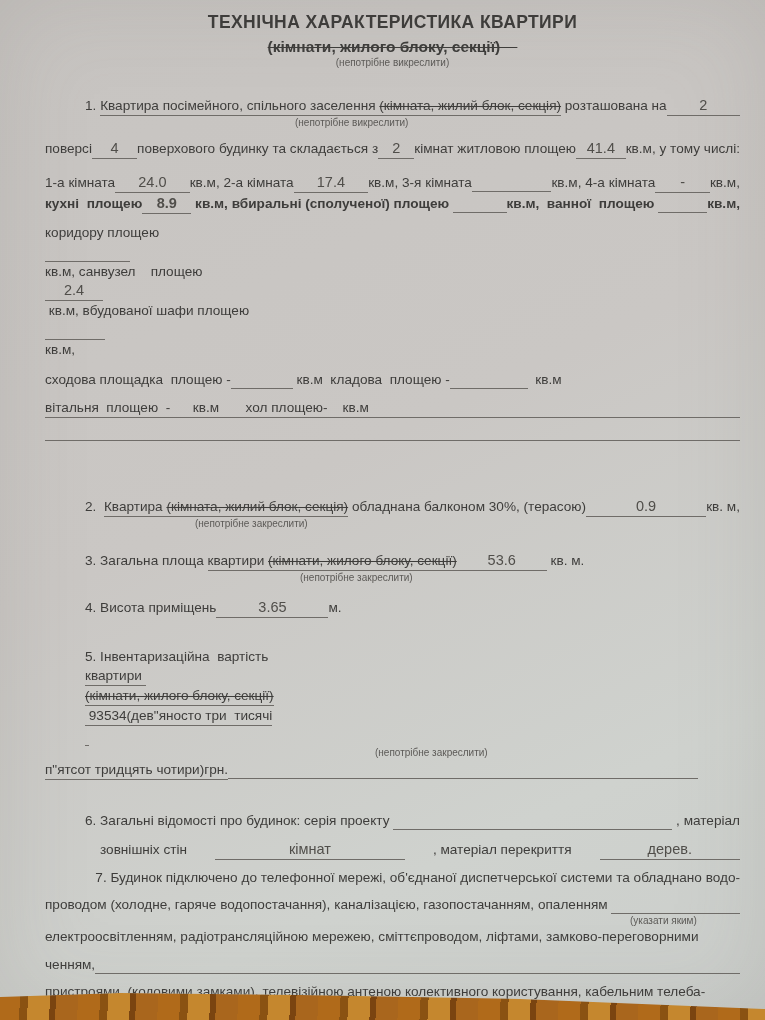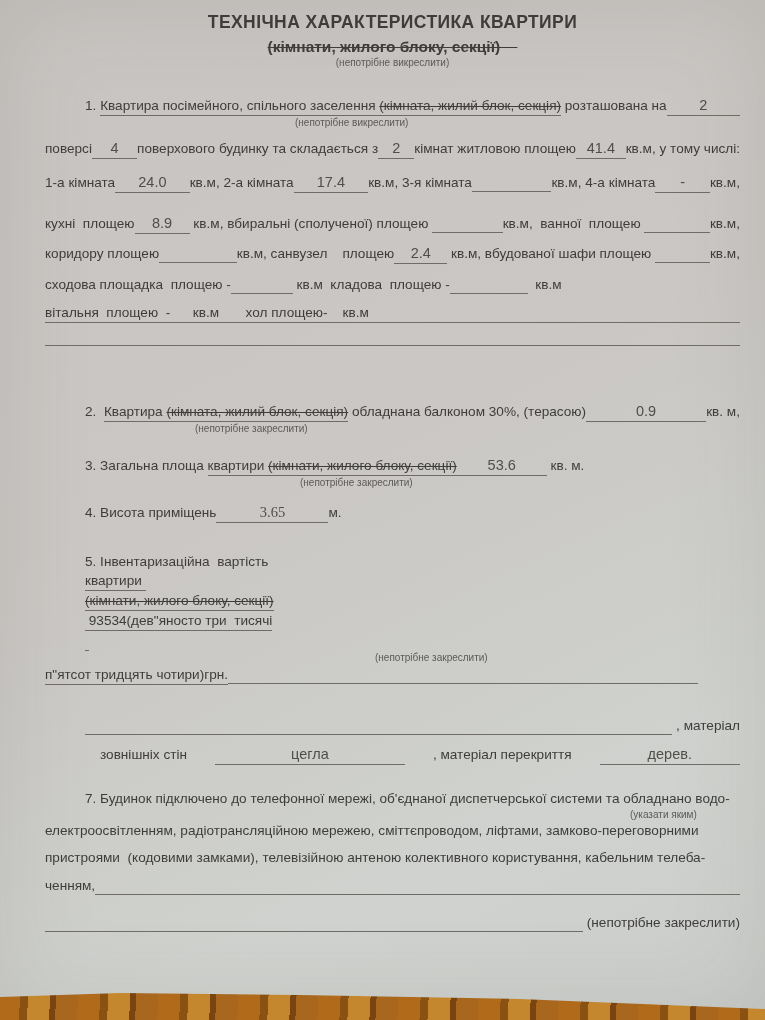--- a/index.html
+++ b/index.html
@@ -79,30 +79,30 @@
           <span class="sg-t">1-а кімната</span>
           <span class="sg-v" style="width: 70px; flex-grow: 1;">24.0</span>
           <span class="sg-t">кв.м, 2-а кімната</span>
           <span class="sg-v" style="width: 70px; flex-grow: 1;">17.4</span>
           <span class="sg-t">кв.м, 3-я кімната</span>
           <span class="sg-b" style="width: 75px; flex-grow: 1;">&nbsp;</span>
           <span class="sg-t">кв.м, 4-а кімната</span>
           <span class="sg-v" style="width: 50px; flex-grow: 1;">-</span>
           <span class="sg-t">кв.м,</span>
         </div>
-        <div class="line" style="margin-top: 20px;">
+        <div class="line" style=" font-weight: bold;">
           <span class="sg-t">кухні  площею</span>
           <span class="sg-v" style="width: 55px;">8.9</span>
           <span class="sg-t"> кв.м, вбиральні (сполученої) площею </span>
           <span class="sg-b" style="width: 60px; flex-grow: 1;">&nbsp;</span>
           <span class="sg-t">кв.м,  ванної  площею </span>
           <span class="sg-b" style="width: 55px; flex-grow: 1;">&nbsp;</span>
           <span class="sg-t">кв.м,</span>
         </div>
-        <div class="line" style="margin-top: 9px;">
+        <div class="line" style="margin-top: 9px; flex-direction: column;">
           <span class="sg-t">коридору площею</span>
           <span class="sg-b" style="width: 85px; flex-grow: 1;">&nbsp;</span>
           <span class="sg-t">кв.м, санвузел    площею</span>
           <span class="sg-v" style="width: 58px;">2.4</span>
           <span class="sg-t"> кв.м, вбудованої шафи площею </span>
           <span class="sg-b" style="width: 60px; flex-grow: 1;">&nbsp;</span>
           <span class="sg-t">кв.м,</span>
         </div>
         <div class="line" style="margin-top: 10px;">
           <span class="sg-t">сходова площадка  площею -</span>
@@ -132,62 +132,67 @@
           <span class="sg-u">квартири </span>
           <span class="sg-us">(кімнати, жилого блоку, секції)</span>
           <span class="sg-v" style="width: 90px;">53.6</span>
           <span class="sg-t"> кв. м.</span>
         </div>
         <div class="line note-line" style="padding-left: 255px;">
           <span class="sg-n">(непотрібне закреслити)</span>
         </div>
         <div class="line" style="margin-top: 14px; padding-left: 40px;">
           <span class="sg-t">4. Висота приміщень</span>
-          <span class="sg-v" style="width: 112px; font-family: Liberation Serif, serif;">3.65</span>
+          <span class="sg-v" style="width: 112px;">3.65</span>
           <span class="sg-t">м.</span>
         </div>
         <div class="line" style="margin-top: 29px; padding-left: 40px; flex-direction: column;">
           <span class="sg-t">5. Інвентаризаційна  вартість </span>
           <span class="sg-u">квартири </span>
           <span class="sg-us">(кімнати, жилого блоку, секції)</span>
           <span class="sg-u"> 93534(дев"яносто три  тисячі</span>
           <span class="sg-b" style="flex-grow: 1;">&nbsp;</span>
         </div>
         <div class="line note-line" style="padding-left: 330px;">
           <span class="sg-n">(непотрібне закреслити)</span>
         </div>
         <div class="line">
           <span class="sg-u">п"ятсот тридцять чотири)грн.</span>
           <span class="sg-b" style="width: 470px;">&nbsp;</span>
         </div>
         <div class="line" style="margin-top: 30px; padding-left: 40px;">
+          <span class="sg-t">6. Загальні відомості про будинок: серія проекту </span>
           <span class="sg-b" style="width: 250px; flex-grow: 1;">&nbsp;</span>
           <span class="sg-t"> , матеріал</span>
         </div>
         <div class="line" style="margin-top: 10px; padding-left: 55px; gap: 28px;">
           <span class="sg-t">зовнішніх стін</span>
-          <span class="sg-v" style="width: 230px; flex-grow: 1;">цегла</span>
+          <span class="sg-v" style="width: 230px; flex-grow: 1;">кімнат</span>
           <span class="sg-t">, матеріал перекриття</span>
           <span class="sg-v" style="width: 170px; flex-grow: 1;">дерев.</span>
         </div>
-        <div class="line" style="margin-top: 24px; padding-left: 40px;">
+        <div class="line" style="margin-top: 8px; padding-left: 40px; justify-content: flex-end;">
           <span class="sg-t">7. Будинок підключено до телефонної мережі, об'єднаної диспетчерської системи та обладнано водо-</span>
+        </div>
+        <div class="line" style="margin-top: 7px;">
+          <span class="sg-t">проводом (холодне, гаряче водопостачання), каналізацією, газопостачанням, опаленням </span>
+          <span class="sg-b" style="flex-grow: 1;">&nbsp;</span>
         </div>
         <div class="line note-line" style="padding-left: 585px;">
           <span class="sg-n">(указати яким)</span>
         </div>
         <div class="line">
           <span class="sg-t">електроосвітленням, радіотрансляційною мережею, сміттєпроводом, ліфтами, замково-переговорними</span>
         </div>
         <div class="line" style="margin-top: 8px;">
-          <span class="sg-t">пристроями  (кодовими замками), телевізійною антеною колективного користування, кабельним телеба-</span>
+          <span class="sg-t">ченням,</span>
+          <span class="sg-b" style="flex-grow: 1;">&nbsp;</span>
         </div>
         <div class="line" style="margin-top: 8px;">
-          <span class="sg-t">ченням,</span>
-          <span class="sg-b" style="flex-grow: 1;">&nbsp;</span>
+          <span class="sg-t">пристроями  (кодовими замками), телевізійною антеною колективного користування, кабельним телеба-</span>
         </div>
         <div class="line" style="margin-top: 17px;">
           <span class="sg-b" style="width: 545px;">&nbsp;</span>
           <span class="sg-t"> (непотрібне закреслити)</span>
         </div>
       </div>
   </div>
 </div>
 
 </body></html>

